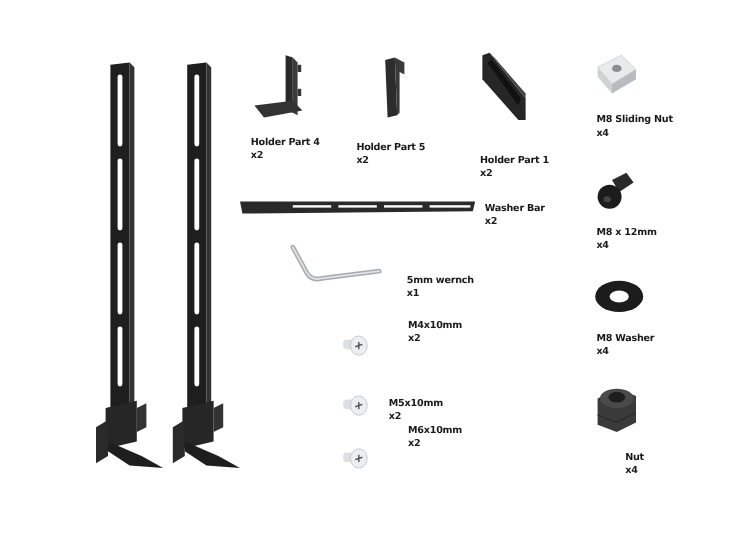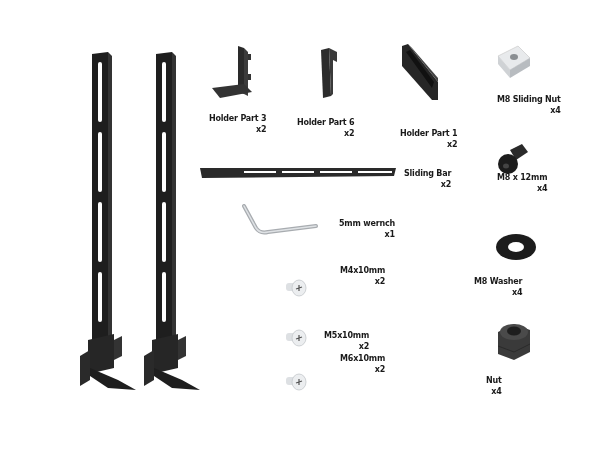--- a/index.html
+++ b/index.html
@@ -1,18 +1,18 @@
 <!DOCTYPE html>
 <html><head>
 <meta charset="utf-8">
 <style>
   html,body{margin:0;padding:0;background:#fff;}
   body{width:610px;height:450px;position:relative;overflow:hidden;font-family:"DejaVu Sans","Liberation Sans",sans-serif;}
   .lbl{position:absolute;font-size:8px;font-weight:bold;color:#1a1a1a;line-height:11px;white-space:nowrap;letter-spacing:-0.2px;}
-  .lbl span{display:block;text-align:right;}
+  .lbl span{display:block;}
   .part{position:absolute;}
 </style>
 </head>
 <body>
 
 <svg class="part" style="left:78px;top:50px" width="60" height="345" viewBox="0 0 60 345">
   <polygon points="14,4 30,2 30,300 14,302" fill="#1e1e1e"></polygon>
   <polygon points="30,2 34,6 34,300 30,300" fill="#333"></polygon>
   <rect x="20" y="12" width="4" height="60" rx="2" fill="#fff"></rect>
   <rect x="20" y="82" width="4" height="60" rx="2" fill="#fff"></rect>
@@ -37,30 +37,30 @@
 </svg>
 
 <svg class="part" style="left:208px;top:44px" width="50" height="60" viewBox="0 0 50 60">
   <polygon points="30,2 36,4 36,50 30,48" fill="#2a2a2a"></polygon>
   <polygon points="36,4 40,8 40,52 36,50" fill="#3c3c3c"></polygon>
   <polygon points="4,44 36,40 44,48 12,54" fill="#333"></polygon>
   <rect x="40" y="10" width="3" height="6" fill="#333"></rect>
   <rect x="40" y="30" width="3" height="6" fill="#333"></rect>
 </svg>
 <div class="lbl" style="left:209px;top:113px">
-  <span>Holder Part 3</span>
+  <span>Holder Part 4</span>
   <span>x2</span>
 </div>
 
 <svg class="part" style="left:315px;top:46px" width="30" height="56" viewBox="0 0 30 56">
   <polygon points="6,4 14,2 16,50 8,52" fill="#2c2c2c"></polygon>
   <polygon points="14,2 22,6 22,16 18,14 18,48 16,50" fill="#3a3a3a"></polygon>
 </svg>
 <div class="lbl" style="left:297px;top:117px">
-  <span>Holder Part 6</span>
+  <span>Holder Part 5</span>
   <span>x2</span>
 </div>
 
 <svg class="part" style="left:398px;top:42px" width="44" height="60" viewBox="0 0 44 60">
   <polygon points="4,4 10,2 40,40 40,58 34,58 4,24" fill="#262626"></polygon>
   <polygon points="10,2 14,6 40,36 40,40" fill="#444"></polygon>
   <polygon points="8,10 12,8 36,40 34,46" fill="#111"></polygon>
 </svg>
 <div class="lbl" style="left:400px;top:128px">
   <span>Holder Part 1</span>
@@ -79,48 +79,48 @@
 </div>
 
 <svg class="part" style="left:198px;top:166px" width="202" height="14" viewBox="0 0 202 14">
   <polygon points="2,2 198,2 196,10 4,12" fill="#2a2a2a"></polygon>
   <rect x="46" y="5" width="32" height="2" fill="#fff"></rect>
   <rect x="84" y="5" width="32" height="2" fill="#fff"></rect>
   <rect x="122" y="5" width="32" height="2" fill="#fff"></rect>
   <rect x="160" y="5" width="34" height="2" fill="#fff"></rect>
 </svg>
 <div class="lbl" style="left:404px;top:168px">
-  <span>Sliding Bar</span>
+  <span>Washer Bar</span>
   <span>x2</span>
 </div>
 
 <svg class="part" style="left:494px;top:142px" width="40" height="36" viewBox="0 0 40 36">
   <polygon points="16,8 28,2 34,10 22,18" fill="#2a2a2a"></polygon>
   <ellipse cx="14" cy="22" rx="10" ry="10" fill="#1c1c1c"></ellipse>
   <ellipse cx="12" cy="24" rx="3" ry="2.5" fill="#444"></ellipse>
 </svg>
-<div class="lbl" style="left:497px;top:172px">
+<div class="lbl" style="left:497px;top:188px">
   <span>M8 x 12mm</span>
   <span>x4</span>
 </div>
 
 <svg class="part" style="left:240px;top:204px" width="80" height="34" viewBox="0 0 80 34">
   <path d="M4,2 L16,24 Q20,30 28,28 L76,22" fill="none" stroke="#a8acb0" stroke-width="4" stroke-linecap="round" stroke-linejoin="round"></path>
   <path d="M4,2 L16,24 Q20,30 28,28 L76,22" fill="none" stroke="#dfe2e5" stroke-width="1.5" stroke-linecap="round"></path>
 </svg>
-<div class="lbl" style="left:339px;top:218px">
+<div class="lbl" style="left:339px;top:228px">
   <span>5mm wernch</span>
   <span>x1</span>
 </div>
 
 <svg class="part" style="left:494px;top:232px" width="44" height="30" viewBox="0 0 44 30">
   <ellipse cx="22" cy="15" rx="20" ry="13" fill="#1c1c1c"></ellipse>
   <ellipse cx="22" cy="15" rx="8" ry="5" fill="#fff"></ellipse>
 </svg>
-<div class="lbl" style="left:474px;top:276px">
+<div class="lbl" style="left:497px;top:276px">
   <span>M8 Washer</span>
   <span>x4</span>
 </div>
 
 <svg class="part" style="left:284px;top:278px" width="24" height="20" viewBox="0 0 24 20">
   <rect x="2" y="5" width="10" height="8" rx="3" fill="#dde0e3"></rect>
   <ellipse cx="15" cy="10" rx="7" ry="8" fill="#eceef0" stroke="#c4c8cc" stroke-width="0.8"></ellipse>
   <path d="M12,11 L18,9 M15,7 L15,13" stroke="#555" stroke-width="1.2"></path>
 </svg>
 <div class="lbl" style="left:340px;top:265px">
@@ -147,16 +147,16 @@
   <span>M6x10mm</span>
   <span>x2</span>
 </div>
 
 <svg class="part" style="left:494px;top:320px" width="40" height="42" viewBox="0 0 40 42">
   <polygon points="4,12 20,4 36,10 36,32 20,40 4,34" fill="#3a3a3a"></polygon>
   <ellipse cx="20" cy="12" rx="14" ry="8" fill="#4a4a4a"></ellipse>
   <ellipse cx="20" cy="11" rx="7" ry="4.5" fill="#1e1e1e"></ellipse>
   <path d="M4,26 L20,32 L36,24" fill="none" stroke="#2a2a2a" stroke-width="1"></path>
 </svg>
-<div class="lbl" style="left:486px;top:375px">
+<div class="lbl" style="left:521px;top:375px">
   <span>Nut</span>
   <span>x4</span>
 </div>
 
 </body></html>

